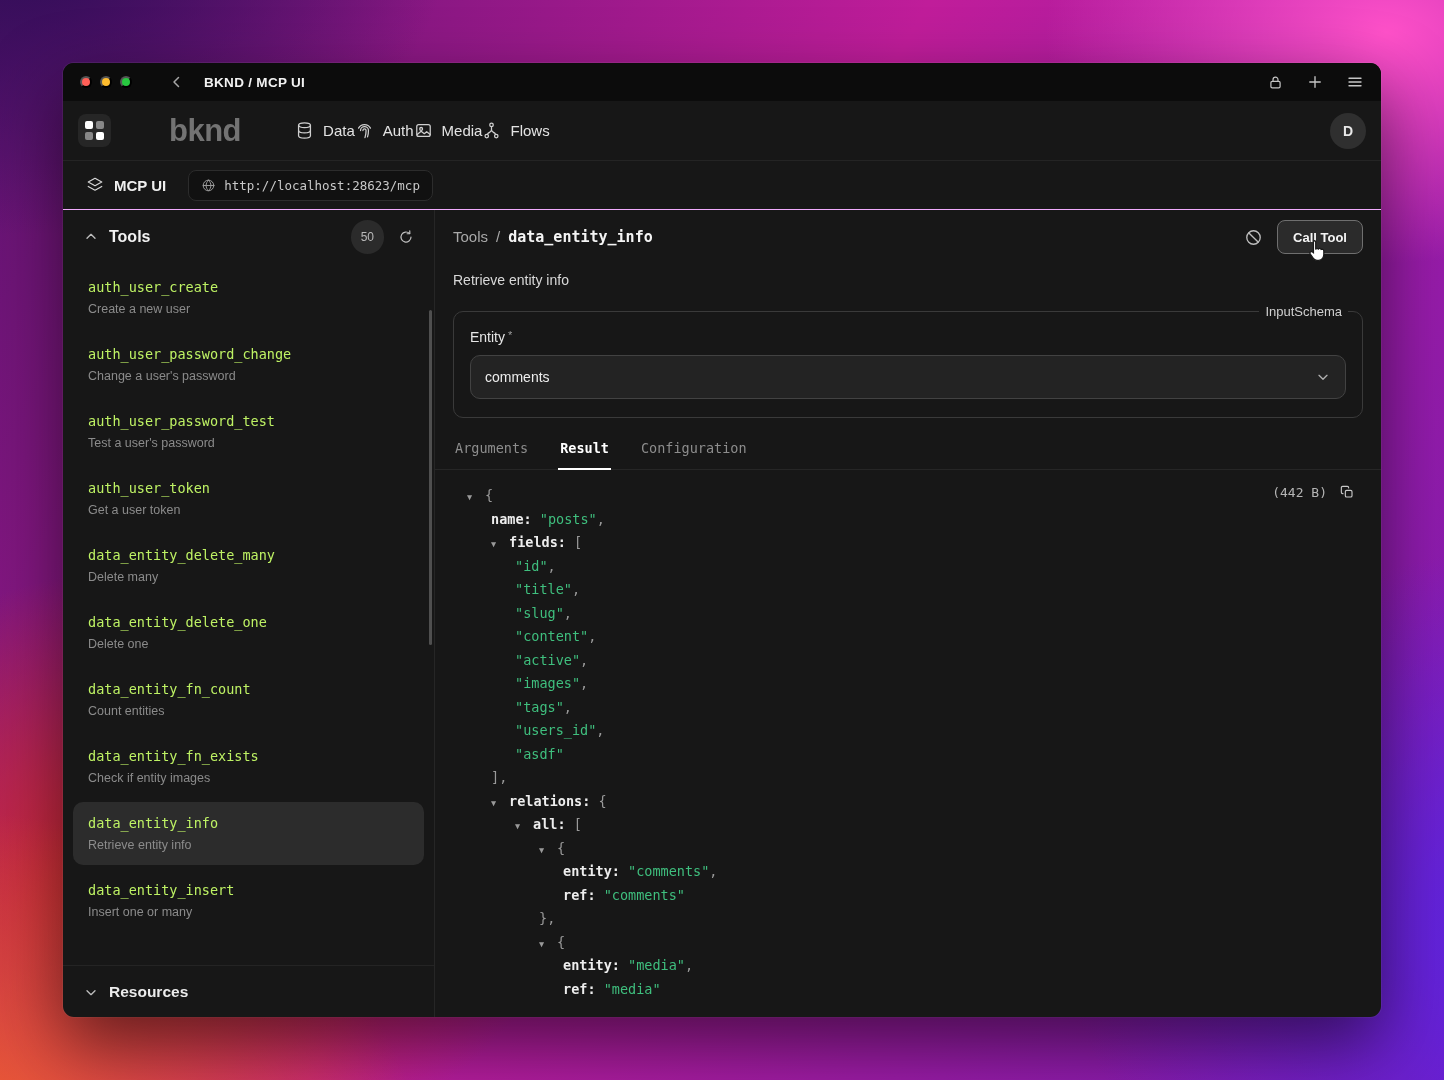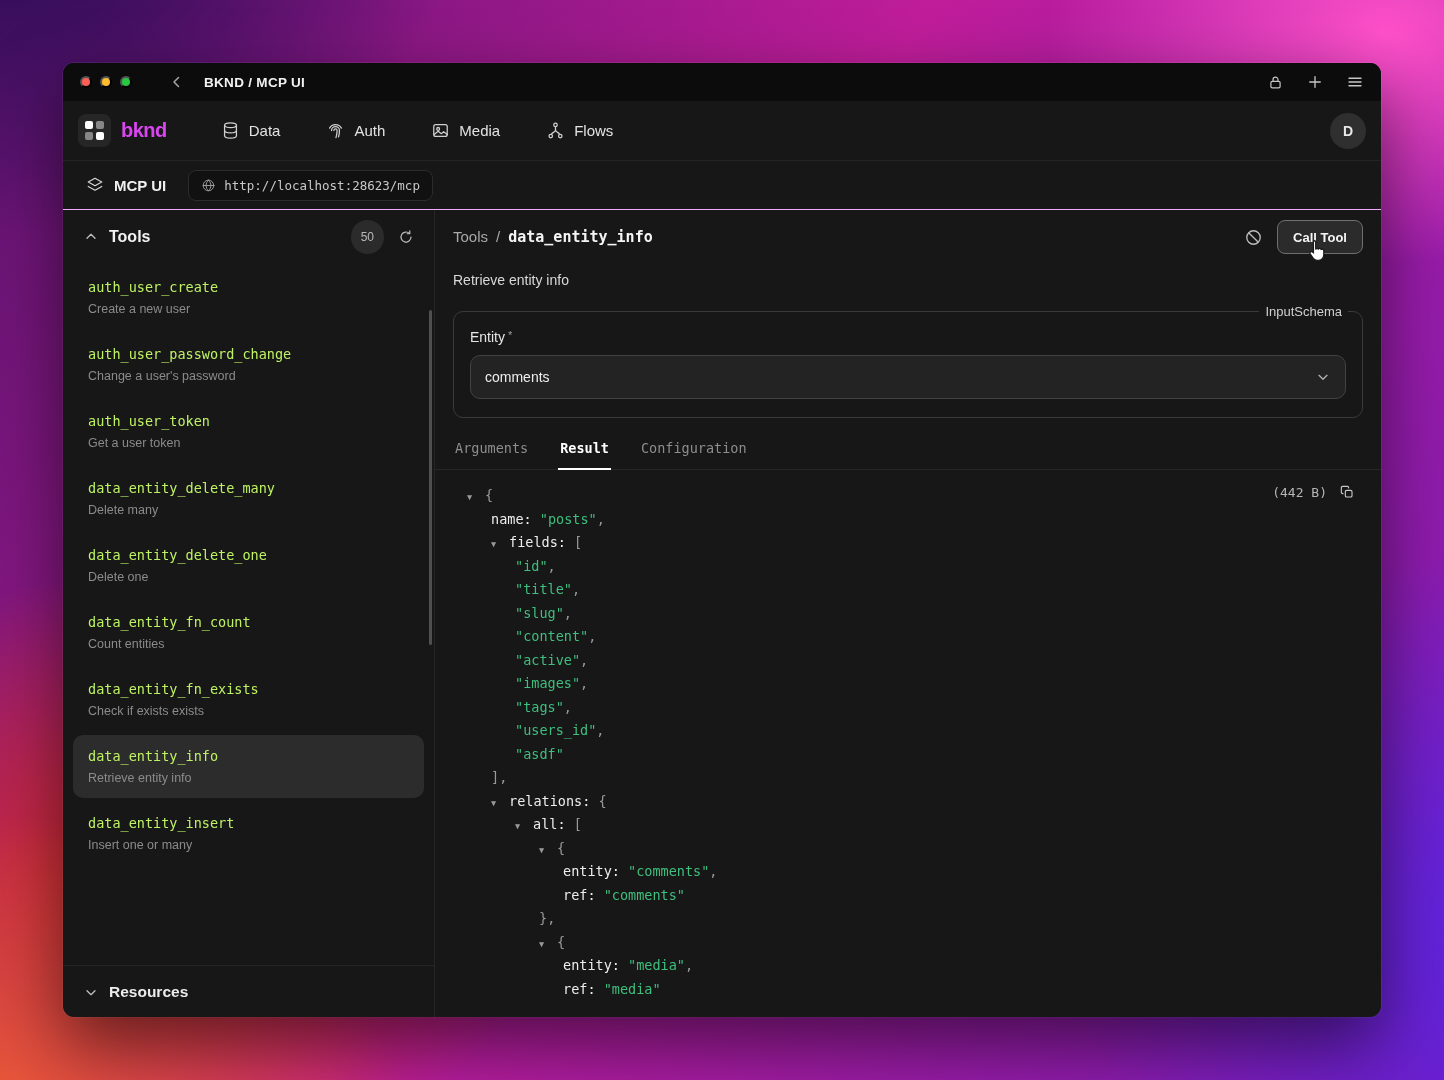--- a/index.html
+++ b/index.html
@@ -32,22 +32,22 @@
   .win-title { margin-left:18px; font-size:13.5px; font-weight:700; color:#f2f2f2; letter-spacing:.3px; }
   .titlebar-right { margin-left:auto; display:flex; align-items:center; gap:22px; color:#c6c6c6; }
   .tb-icon-btn { background:none; border:none; color:#c6c6c6; display:flex; }
 
   
   .navbar { height:59px; flex:0 0 auto; display:flex; align-items:center; padding:0 15px; background:#171717; }
   .logo { display:flex; align-items:center; gap:10px; }
   .logo-mark { width:33px; height:33px; border-radius:8px; background:#262626; display:grid; grid-template-columns:1fr 1fr; gap:3px; padding:7px; }
   .logo-dot { background:#fff; border-radius:2px; }
   .logo-dot.dim { opacity:.45; }
-  .logo-word { font-size:20px; font-weight:800; color:#d946ef; letter-spacing:-.5px; }
-  .nav-items { display:flex; gap:46px; margin-left:54px; }
+  .logo-word { font-size:31px; font-weight:800; color:#737373; letter-spacing:-.5px;margin-left:48px; }
+  .nav-items { display:flex; margin-left:54px; }
   .nav-item { display:flex; align-items:center; gap:9px; color:#e3e3e3; font-size:15px; font-weight:500; background:none; border:none; }
   .nav-item svg { color:#cfcfcf; }
   .avatar { margin-left:auto; width:36px; height:36px; border-radius:50%; background:#2f2f2f; color:#e8e8e8; display:flex; align-items:center; justify-content:center; font-size:14px; font-weight:600; border:none; }
 
   
   .subbar { height:50px; flex:0 0 auto; display:flex; align-items:center; padding:0 15px; border-top:1px solid #242424; border-bottom:1px solid #f0abfc; }
   .subbar-label { display:flex; align-items:center; gap:10px; margin-left:8px; font-size:15px; font-weight:700; color:#f0f0f0; }
   .subbar-label svg { color:#d5d5d5; }
   .url-chip { margin-left:22px; height:31px; display:flex; align-items:center; gap:8px; background:#111; border:1px solid #2c2c2c; border-radius:8px; padding:8px 12px; color:#c9c9c9; font-family:"DejaVu Sans Mono",monospace; font-size:12.5px; }
   .url-chip svg { color:#9a9a9a; }
@@ -95,21 +95,21 @@
 
   .tabs { margin-top:22px; padding:0 18px; display:flex; gap:28px; border-bottom:1px solid #262626; }
   .tab { background:none; border:none; border-bottom:2px solid transparent; margin-bottom:-1px; font-family:"DejaVu Sans Mono",monospace; font-size:13.5px; color:#8d8d8d; padding:0 2px 12px; }
   .tab.active { color:#fff; font-weight:700; border-bottom-color:#fff; }
 
   .json { flex:1; min-height:0; overflow:hidden; position:relative; padding:14px 18px 0; font-family:"DejaVu Sans Mono",monospace; font-size:13.5px; }
   .json-meta { position:absolute; top:14px; right:26px; display:flex; align-items:center; gap:12px; color:#b5b5b5; font-size:13px; }
   .copy-btn { background:none; border:none; color:#c9c9c9; display:flex; }
   .json-line { white-space:pre; line-height:23.5px; height:23.5px; }
   .arrow { display:inline-block; width:18px; font-size:8.5px; color:#9a9a9a; }
-  .tk-k { color:var(--key); font-weight:400;margin-top:18px; }
+  .tk-k { color:var(--key); font-weight:700;margin-top:18px; }
   .tk-s { color:var(--str); }
   .tk-p { color:var(--pun); }
 </style>
 </head>
 <body>
 
 <div class="desktop">
   <div class="window">
 
     <div class="titlebar">
@@ -234,38 +234,42 @@
           <div class="sb-scroll"></div>
         <div class="tool">
               <div class="tool-name">auth_user_create</div>
               <div class="tool-desc">Create a new user</div>
             </div>
             <div class="tool">
               <div class="tool-name">auth_user_password_change</div>
               <div class="tool-desc">Change a user's password</div>
             </div>
             <div class="tool">
+              <div class="tool-name">auth_user_password_test</div>
+              <div class="tool-desc">Test a user's password</div>
+            </div>
+            <div class="tool">
               <div class="tool-name">auth_user_token</div>
               <div class="tool-desc">Get a user token</div>
             </div>
             <div class="tool">
               <div class="tool-name">data_entity_delete_many</div>
               <div class="tool-desc">Delete many</div>
             </div>
             <div class="tool">
               <div class="tool-name">data_entity_delete_one</div>
               <div class="tool-desc">Delete one</div>
             </div>
             <div class="tool">
               <div class="tool-name">data_entity_fn_count</div>
               <div class="tool-desc">Count entities</div>
             </div>
             <div class="tool">
               <div class="tool-name">data_entity_fn_exists</div>
-              <div class="tool-desc">Check if exists exists</div>
+              <div class="tool-desc">Check if entity images</div>
             </div>
             <div class="tool selected">
               <div class="tool-name">data_entity_info</div>
               <div class="tool-desc">Retrieve entity info</div>
             </div>
             <div class="tool">
               <div class="tool-name">data_entity_insert</div>
               <div class="tool-desc">Insert one or many</div>
             </div>
           </div>

